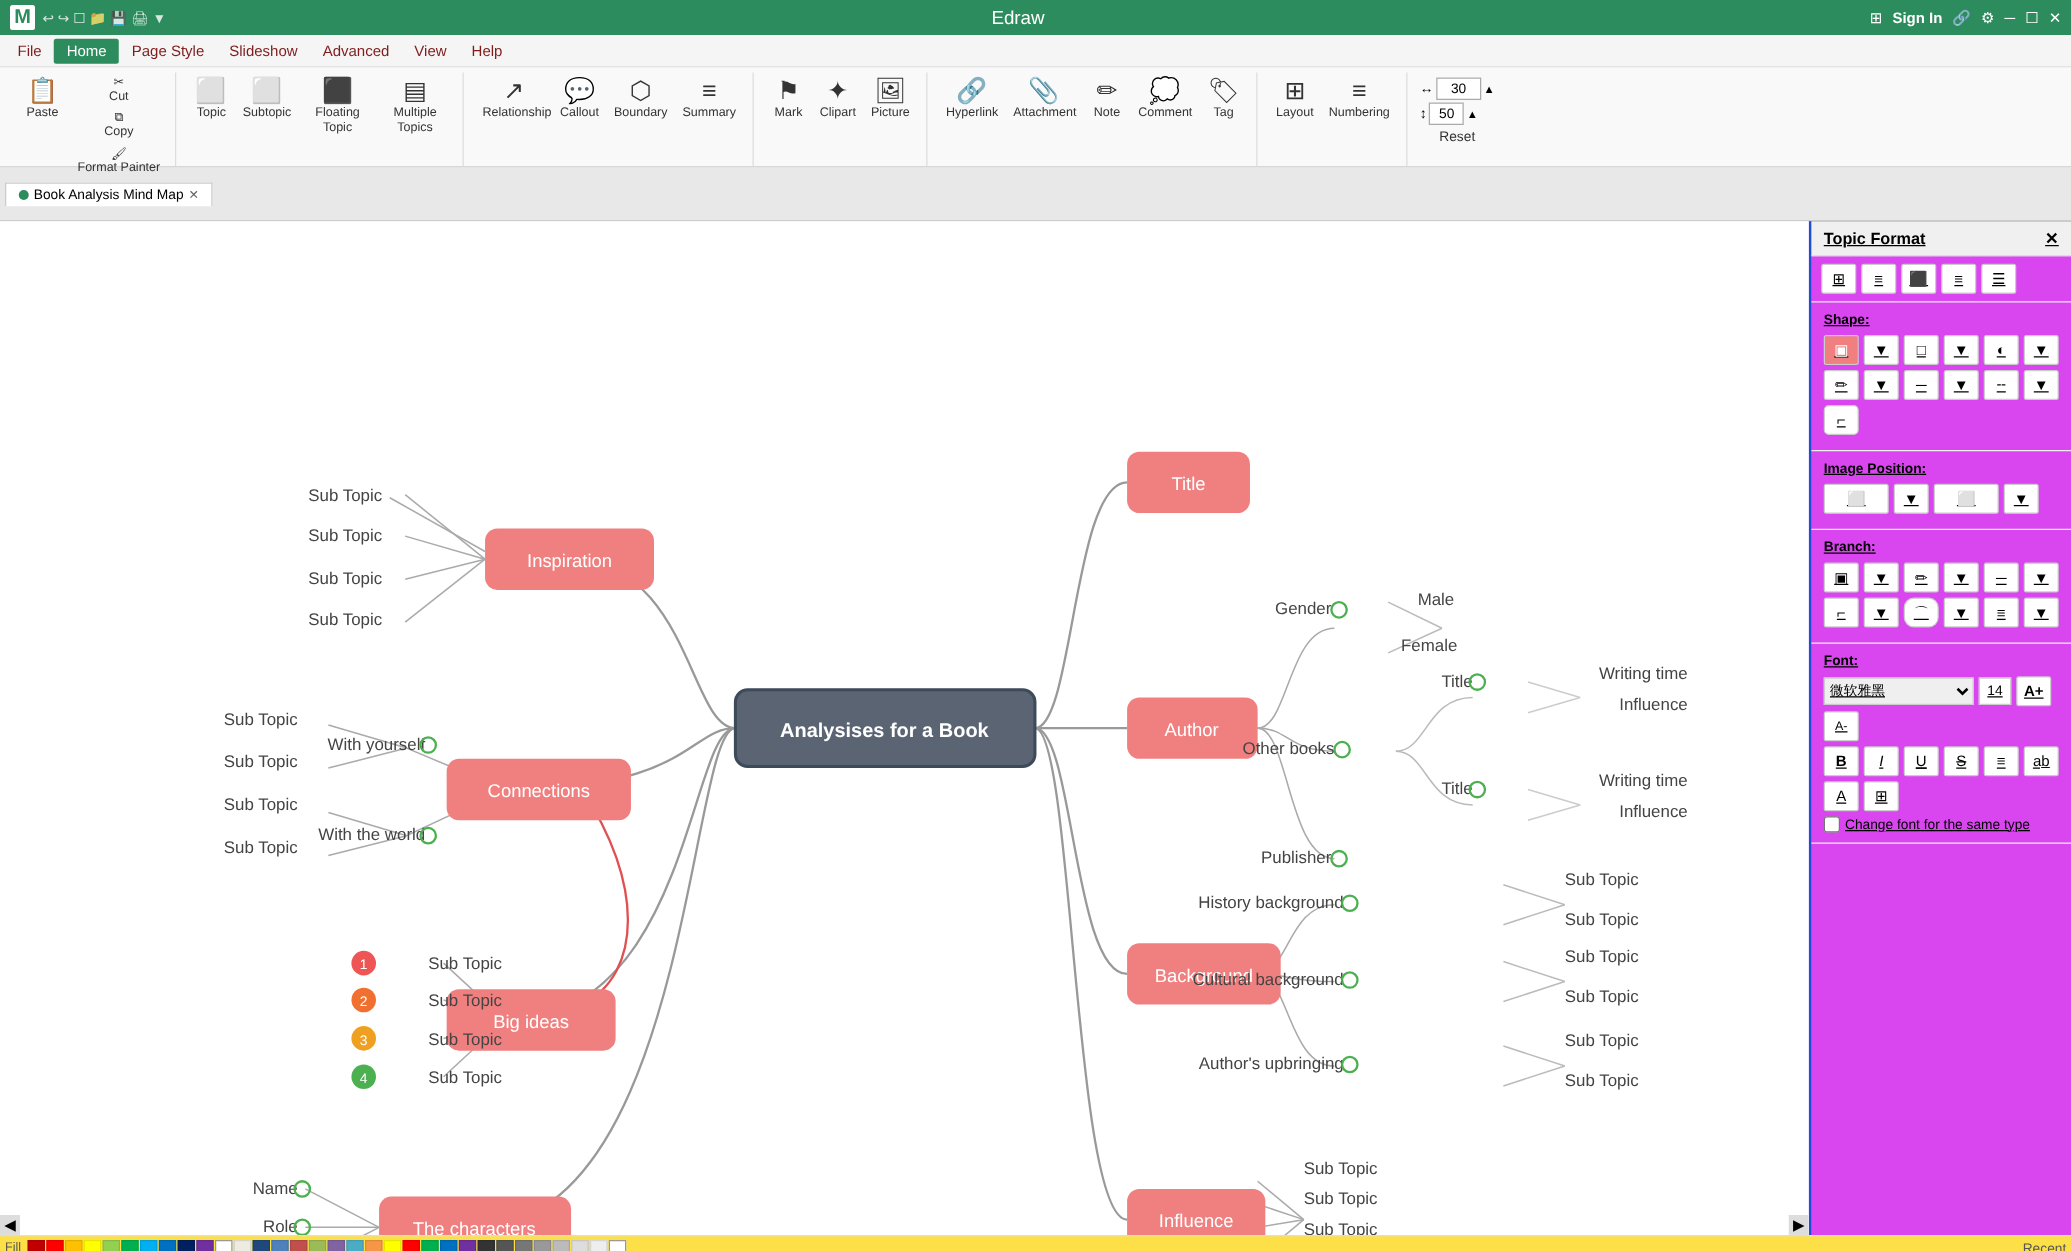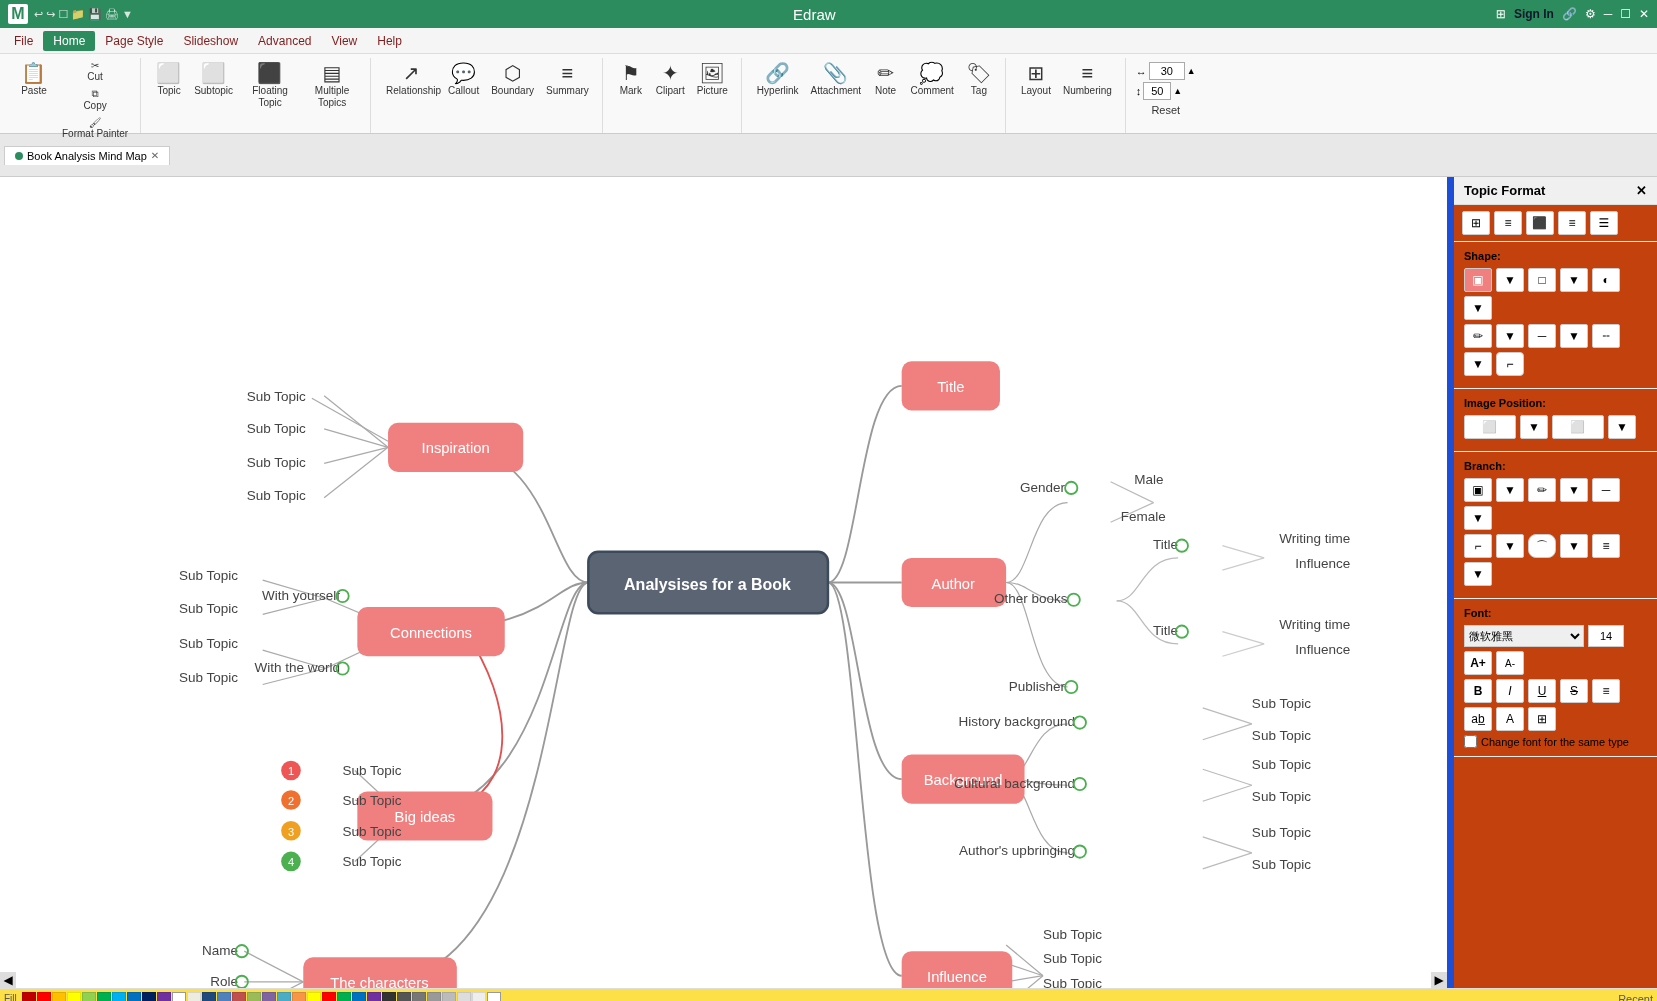--- a/index.html
+++ b/index.html
@@ -120,24 +120,25 @@
     .canvas {
       flex: 1;
       background: white;
       position: relative;
       overflow: hidden;
     }
 
     
     .right-panel {
       width: 210px;
-      background: #c2410c;
-      border-left: 7px solid #1d4ed8;
+      background: #d946ef;
+      border-left: 2px solid #1d4ed8;
       display: flex;
       flex-direction: column;
+      text-decoration: underline;
     }
     .panel-header {
       background: #f0f0f0;
       padding: 6px 10px;
       font-size: 13px;
       font-weight: bold;
       border-bottom: 1px solid #ddd;
       display: flex;
       justify-content: space-between;
     }
@@ -148,21 +149,21 @@
       width: 28px; height: 24px;
       border: 1px solid #ccc;
       background: white;
       cursor: pointer;
       display: flex; align-items: center; justify-content: center;
       font-size: 12px;
       border-radius: 2px;
     }
     .panel-icon-btn.wide { width: 52px; }
     .font-select { width: 120px; height: 22px; font-size: 11px; border: 1px solid #ccc; }
-    .font-size-input { width: 36px; height: 22px; font-size: 11px; border: 1px solid #ccc; text-align: center; }
+    .font-size-input { width: 26px; height: 22px; font-size: 11px; border: 1px solid #ccc; text-align: center; }
     .checkbox-row { display: flex; align-items: center; gap: 4px; font-size: 11px; }
 
     
     .mindmap-container {
       position: absolute;
       top: 0; left: 0;
       width: 100%; height: 100%;
     }
 
     
@@ -202,21 +203,21 @@
 <body>
 
 <div class="title-bar">
   <div class="title-bar-left">
     <span style="font-size:16px; font-weight:bold; background:#fff; color:#2d8c5e; width:20px; height:20px; display:inline-flex; align-items:center; justify-content:center; border-radius:2px;">M</span>
     <span style="font-size:11px; opacity:0.8;">↩ ↪ ☐ 📁 💾 🖨 ▼</span>
   </div>
   <div class="title-bar-center">Edraw</div>
   <div class="title-bar-right">
     <span style="color:#fff;">⊞</span>
-    <span style="color:#0f172a; font-weight:bold; cursor:pointer;text-align:center;">Sign In</span>
+    <span style="color:#ffffff; font-weight:bold; cursor:pointer;text-align:center;">Sign In</span>
     <span>🔗</span>
     <span>⚙</span>
     <span style="cursor:pointer;">─</span>
     <span style="cursor:pointer;">☐</span>
     <span style="cursor:pointer;">✕</span>
   </div>
 </div>
 
 <div class="menu-bar">
   <div class="menu-item">File</div>

